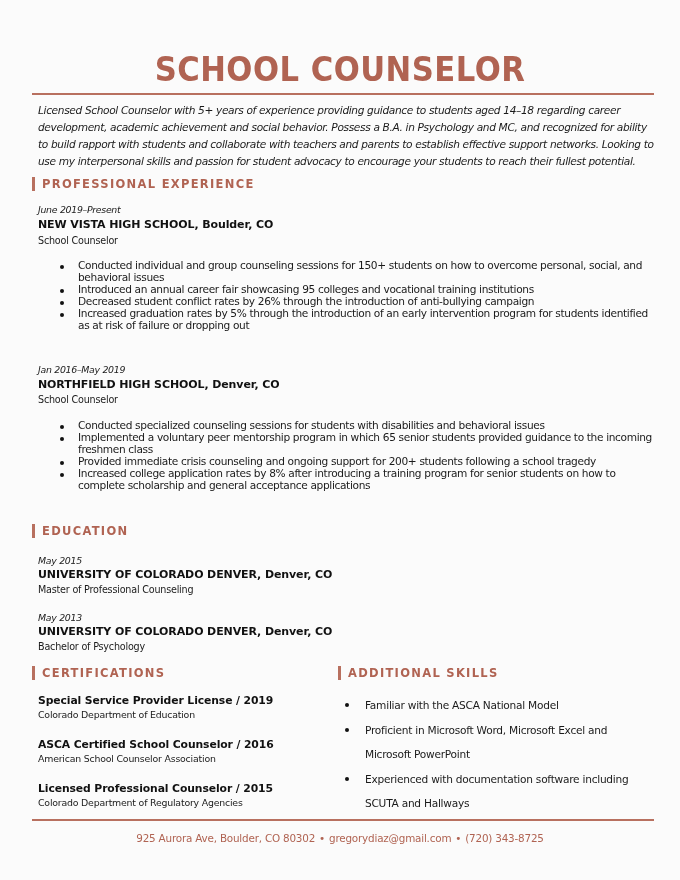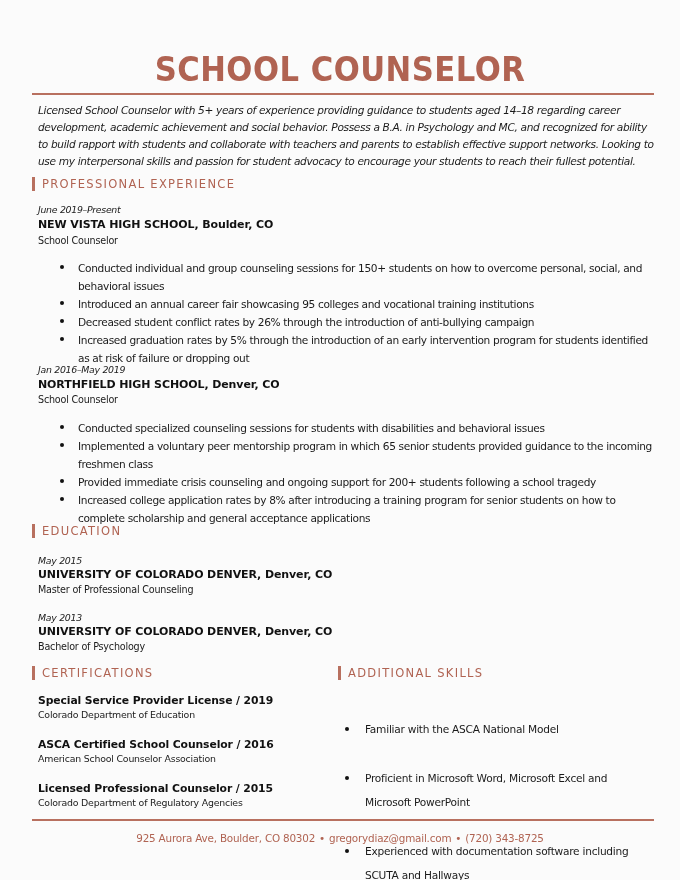--- a/index.html
+++ b/index.html
@@ -28,49 +28,49 @@
     .rule.top { top: 77px; }
     .rule.bottom { top: 803px; }
     .summary {
       position: absolute; left: 38px; top: 86px; width: 620px;
       font-size: 10.6px; line-height: 17px; font-style: italic;
       color: #1a1a1a;
       letter-spacing: -0.35px;
     }
     .section-head {
       position: absolute;
-      font-weight: normal; font-size: 11.5px; letter-spacing: 1.3px;
+      font-weight: bold; font-size: 11.5px; letter-spacing: 1.3px;
       color: #b06352;
       padding-left: 7px;
       border-left: 3px solid #b8705f;
       line-height: 14px;
     }
     .date { position: absolute; left: 38px; font-size: 9.4px; font-style: italic; color: #1a1a1a; letter-spacing: -0.3px; }
     .org { position: absolute; left: 38px; font-size: 11px; font-weight: bold; color: #111; letter-spacing: -0.1px; }
     .role { position: absolute; left: 38px; font-size: 9.6px; color: #1a1a1a; letter-spacing: -0.2px; }
     ul.bullets {
       position: absolute; left: 58px; width: 600px;
       list-style: none;
-      font-size: 10.6px; line-height: 18px; color: #1a1a1a;
+      font-size: 10.6px; line-height: 12px; color: #1a1a1a;
       letter-spacing: -0.35px;
     }
     ul.bullets li { position: relative; padding-left: 20px; }
     ul.bullets li::before {
       content: ""; position: absolute; left: 2px; top: 6px;
       width: 4px; height: 4px; border-radius: 50%; background: #111;
     }
     .cert-name { position: absolute; left: 38px; font-size: 10.8px; font-weight: bold; color: #111; letter-spacing: -0.1px; }
     .cert-org { position: absolute; left: 38px; font-size: 9.4px; color: #1a1a1a; letter-spacing: -0.2px; }
     ul.skills {
       position: absolute; left: 344px; top: 677px; width: 310px;
       list-style: none;
       font-size: 10.6px; line-height: 24.5px; color: #1a1a1a;
       letter-spacing: -0.25px;
     }
-    ul.skills li { position: relative; padding-left: 21px; margin-top: 24px; }
+    ul.skills li { position: relative; padding-left: 21px; }
     ul.skills li::before {
       content: ""; position: absolute; left: 1px; top: 10px;
       width: 4px; height: 4px; border-radius: 50%; background: #111;
     }
     .footer {
       position: absolute; left: 0; top: 816px; width: 680px;
       text-align: center;
       font-size: 10.4px; color: #b06352; letter-spacing: -0.2px;
     }
     .footer .sep { margin: 0 4px; }

